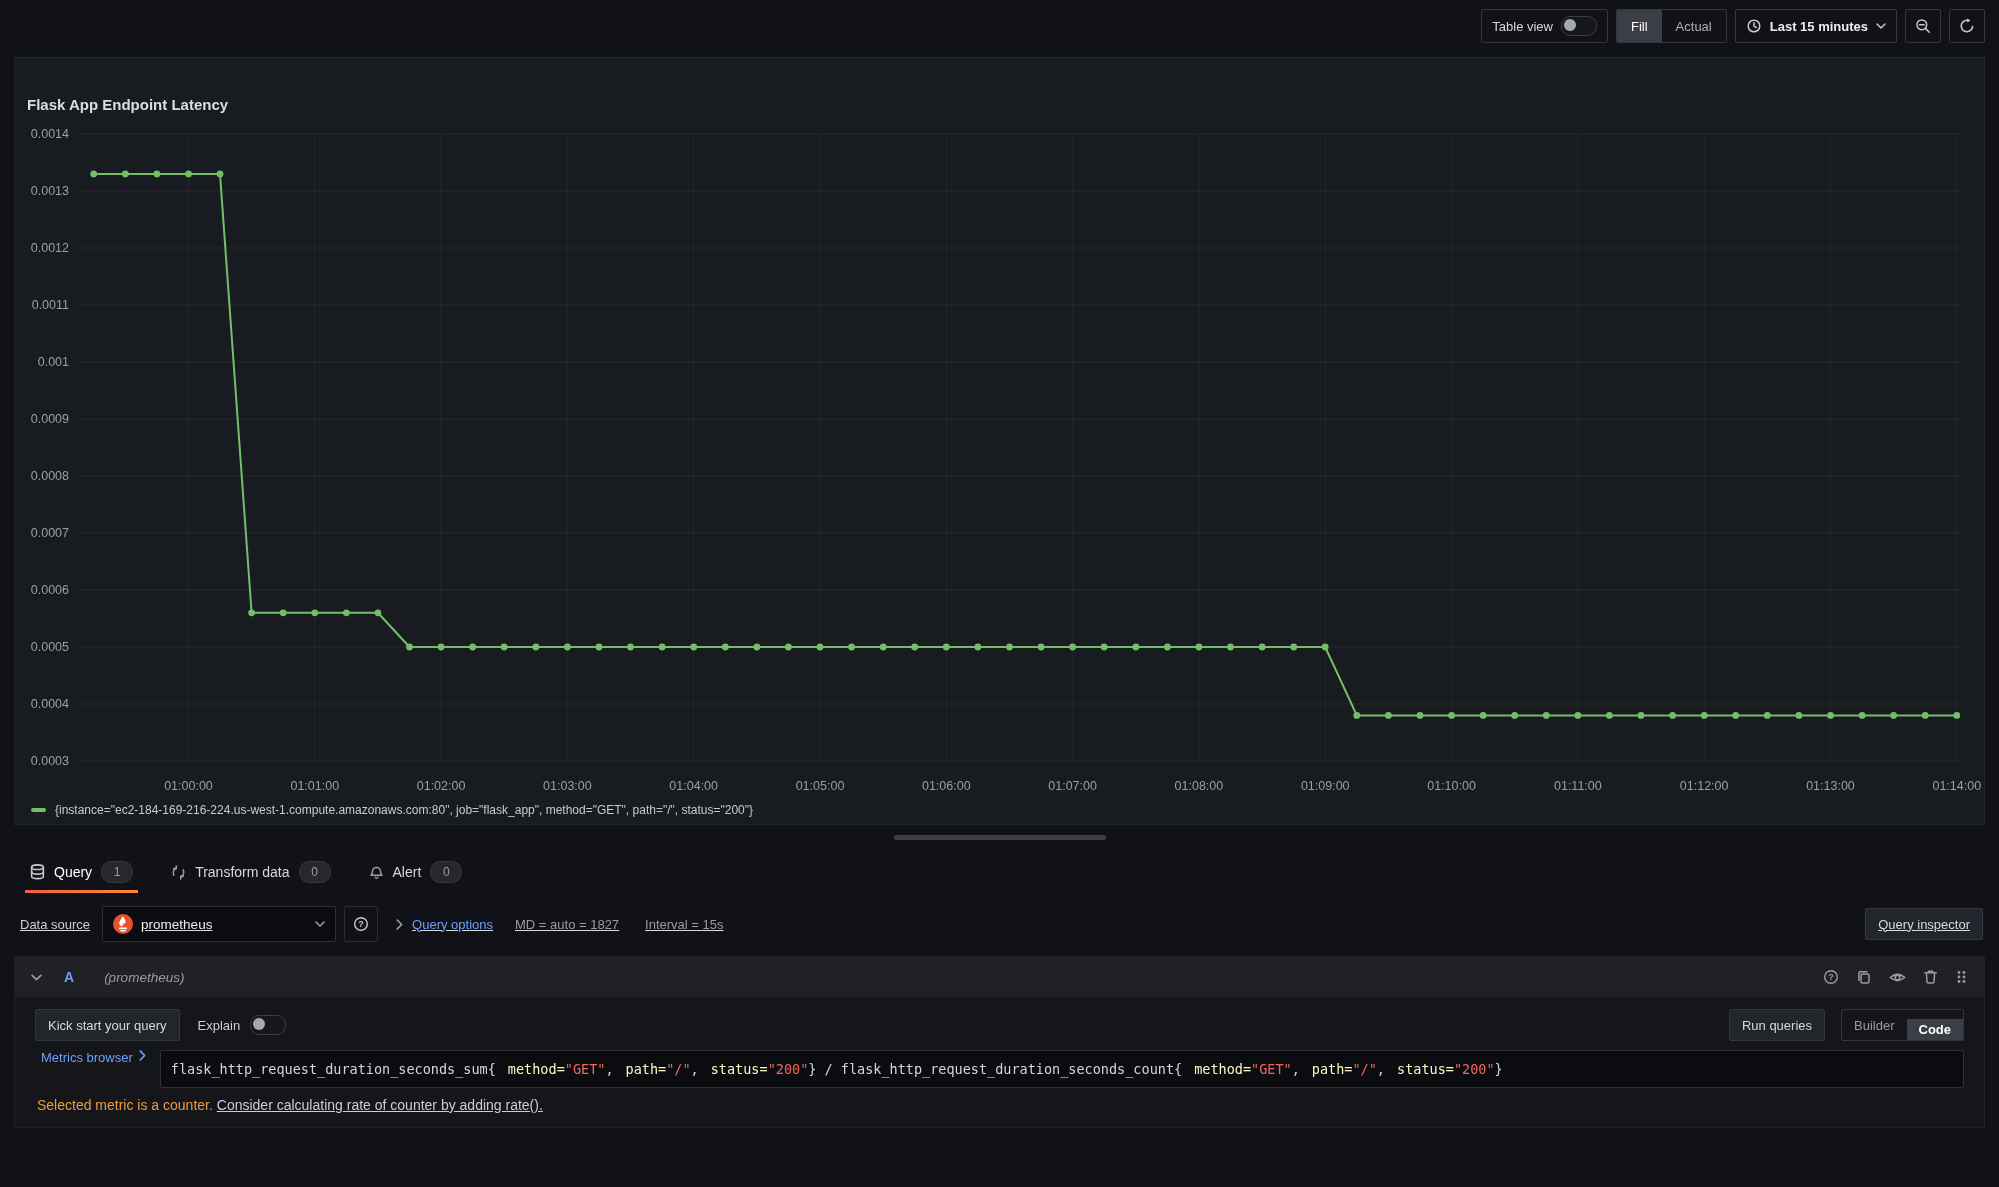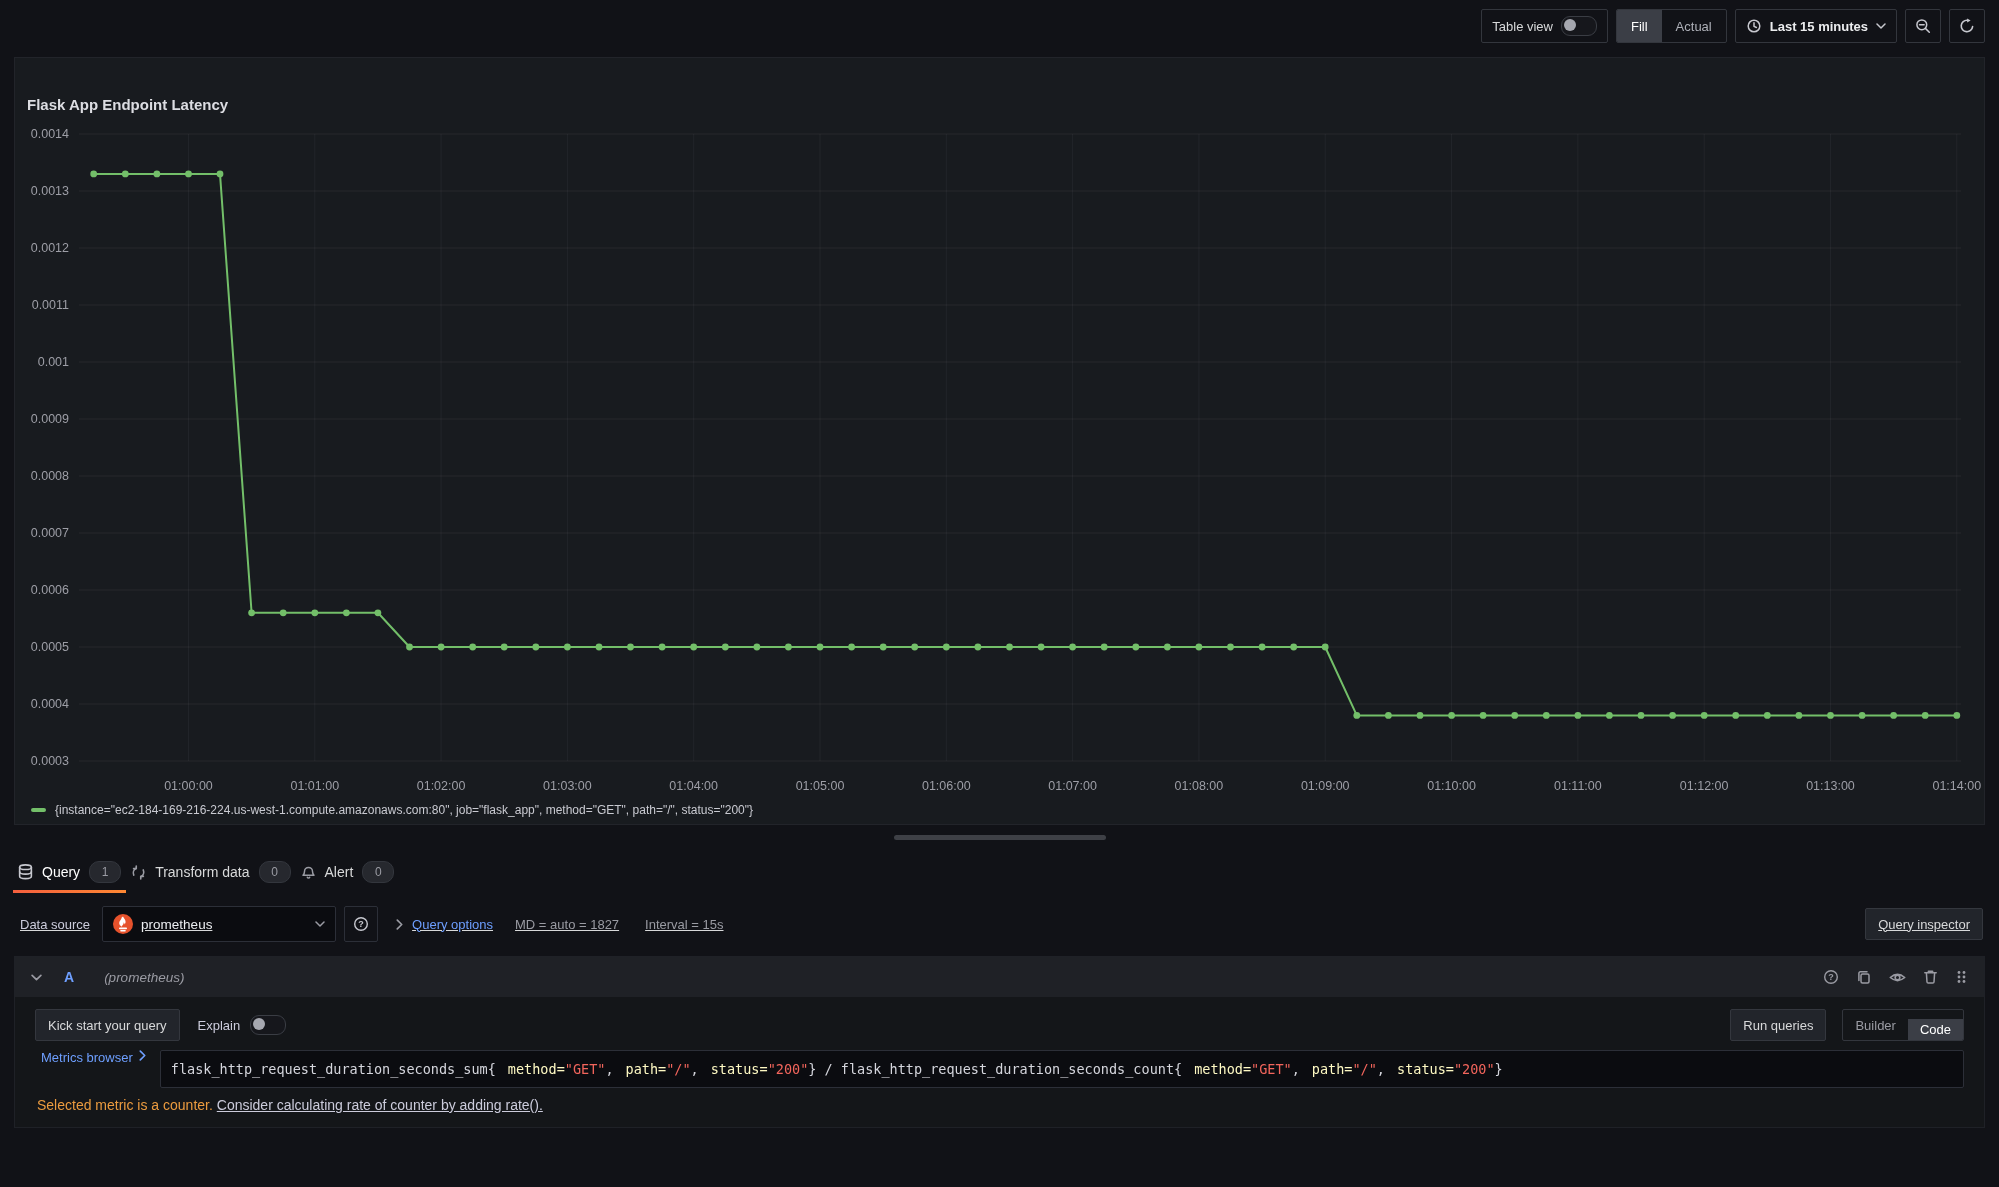--- a/index.html
+++ b/index.html
@@ -21,21 +21,21 @@
   .time-label{font-weight:600;color:#ecedef;}
   
   .panel{position:absolute;left:14px;top:57px;width:1971px;height:768px;background:#181b1f;border:1px solid #22242a;box-sizing:border-box;}
   .panel-title{position:absolute;top:11px;left:12px;font-size:15px;font-weight:700;color:#dcdde2;margin-top:27px;}
   #chart-svg{position:absolute;left:0;top:0;}
   .legend-row{position:absolute;left:16px;bottom:7px;display:flex;align-items:center;gap:9px;font-size:12px;color:#c9cad1;}
   .legend-dash{width:15px;height:4px;border-radius:2px;background:#73bf69;flex:0 0 auto;}
   
   .drag-handle{position:absolute;top:835px;left:894px;width:212px;height:5px;border-radius:3px;background:#3e4046;}
   
-  .tabs{position:absolute;top:851px;left:13px;display:flex;height:42px;}
+  .tabs{position:absolute;top:851px;left:25px;display:flex;gap:28px;height:42px;}
   .tab{display:flex;align-items:center;gap:9px;padding:0 5px;position:relative;font-size:14px;color:#d8d9da;cursor:pointer;}
   .tab.active{color:#fff;font-weight:500;}
   .tab.active .underline{position:absolute;left:0;right:0;bottom:0;height:3px;
     background:linear-gradient(90deg,#f55f3e 0%,#ff8833 100%);}
   .badge{height:20px;min-width:14px;padding:0 8px;border-radius:10px;background:#26282e;border:1px solid #33363d;
     color:#9a9ba3;font-size:12px;display:flex;align-items:center;justify-content:center;}
   
   .ds-row{position:absolute;top:906px;left:20px;right:16px;height:36px;display:flex;align-items:center;font-size:13px;text-decoration:underline;}
   .ds-label{color:#ccccdc;margin-right:12px;}
   .ds-select{width:212px;height:34px;background:#0b0c10;border:1px solid #2c2f38;border-radius:2px;
@@ -52,21 +52,21 @@
   .card-header{height:40px;background:#1f2126;display:flex;align-items:center;padding:0 16px;}
   .refid{color:#6e9fff;font-weight:700;font-size:14px;margin:0 30px 0 22px;}
   .ds-hint{color:#9a9ba3;font-style:italic;font-size:13.5px;}
   .hdr-icons{margin-left:auto;display:flex;align-items:center;gap:17px;}
   .card-body{padding:12px 20px 14px 20px;display:flex;flex-direction:column;gap:9px;}
   .row-toolbar{display:flex;align-items:center;gap:18px;}
   .explain-wrap{display:flex;align-items:center;gap:10px;font-size:13px;color:#ccccdc;}
   .right-tools{margin-left:auto;display:flex;align-items:center;gap:16px;}
   .seg-sm{display:flex;height:30px;border:1px solid #33363d;border-radius:2px;overflow:hidden;font-size:13px;}
   .seg-sm>div{padding:0 12px;display:flex;align-items:center;color:#9a9ba3;cursor:pointer;}
-  .seg-sm>div.on{background:#3b3e46;color:#fff;font-weight:400;margin-top:9px;}
+  .seg-sm>div.on{background:#3b3e46;color:#fff;font-weight:700;margin-top:9px;}
   .editor-row{display:flex;align-items:stretch;}
   .mb-label{display:flex;gap:6px;padding:0 14px 0 6px;font-size:13px;}
   .editor-input{flex:1;border:1px solid #2c2f38;background:#0b0c10;border-radius:2px;display:flex;align-items:center;
     padding:0 10px;height:36px;font-family:"DejaVu Sans Mono","Liberation Mono",monospace;font-size:13.5px;white-space:pre;}
   .tok-plain{color:#d5d6dd;}
   .tok-label{color:#fef9c3;margin-left:12px;}
   .tok-string{color:#f2655c;}
   .warning-row{font-size:14px;padding-left:2px;}
   .warn-text{color:#eb9b3f;}
   .warn-link{color:#ccccdc;text-decoration:underline;cursor:pointer;}

